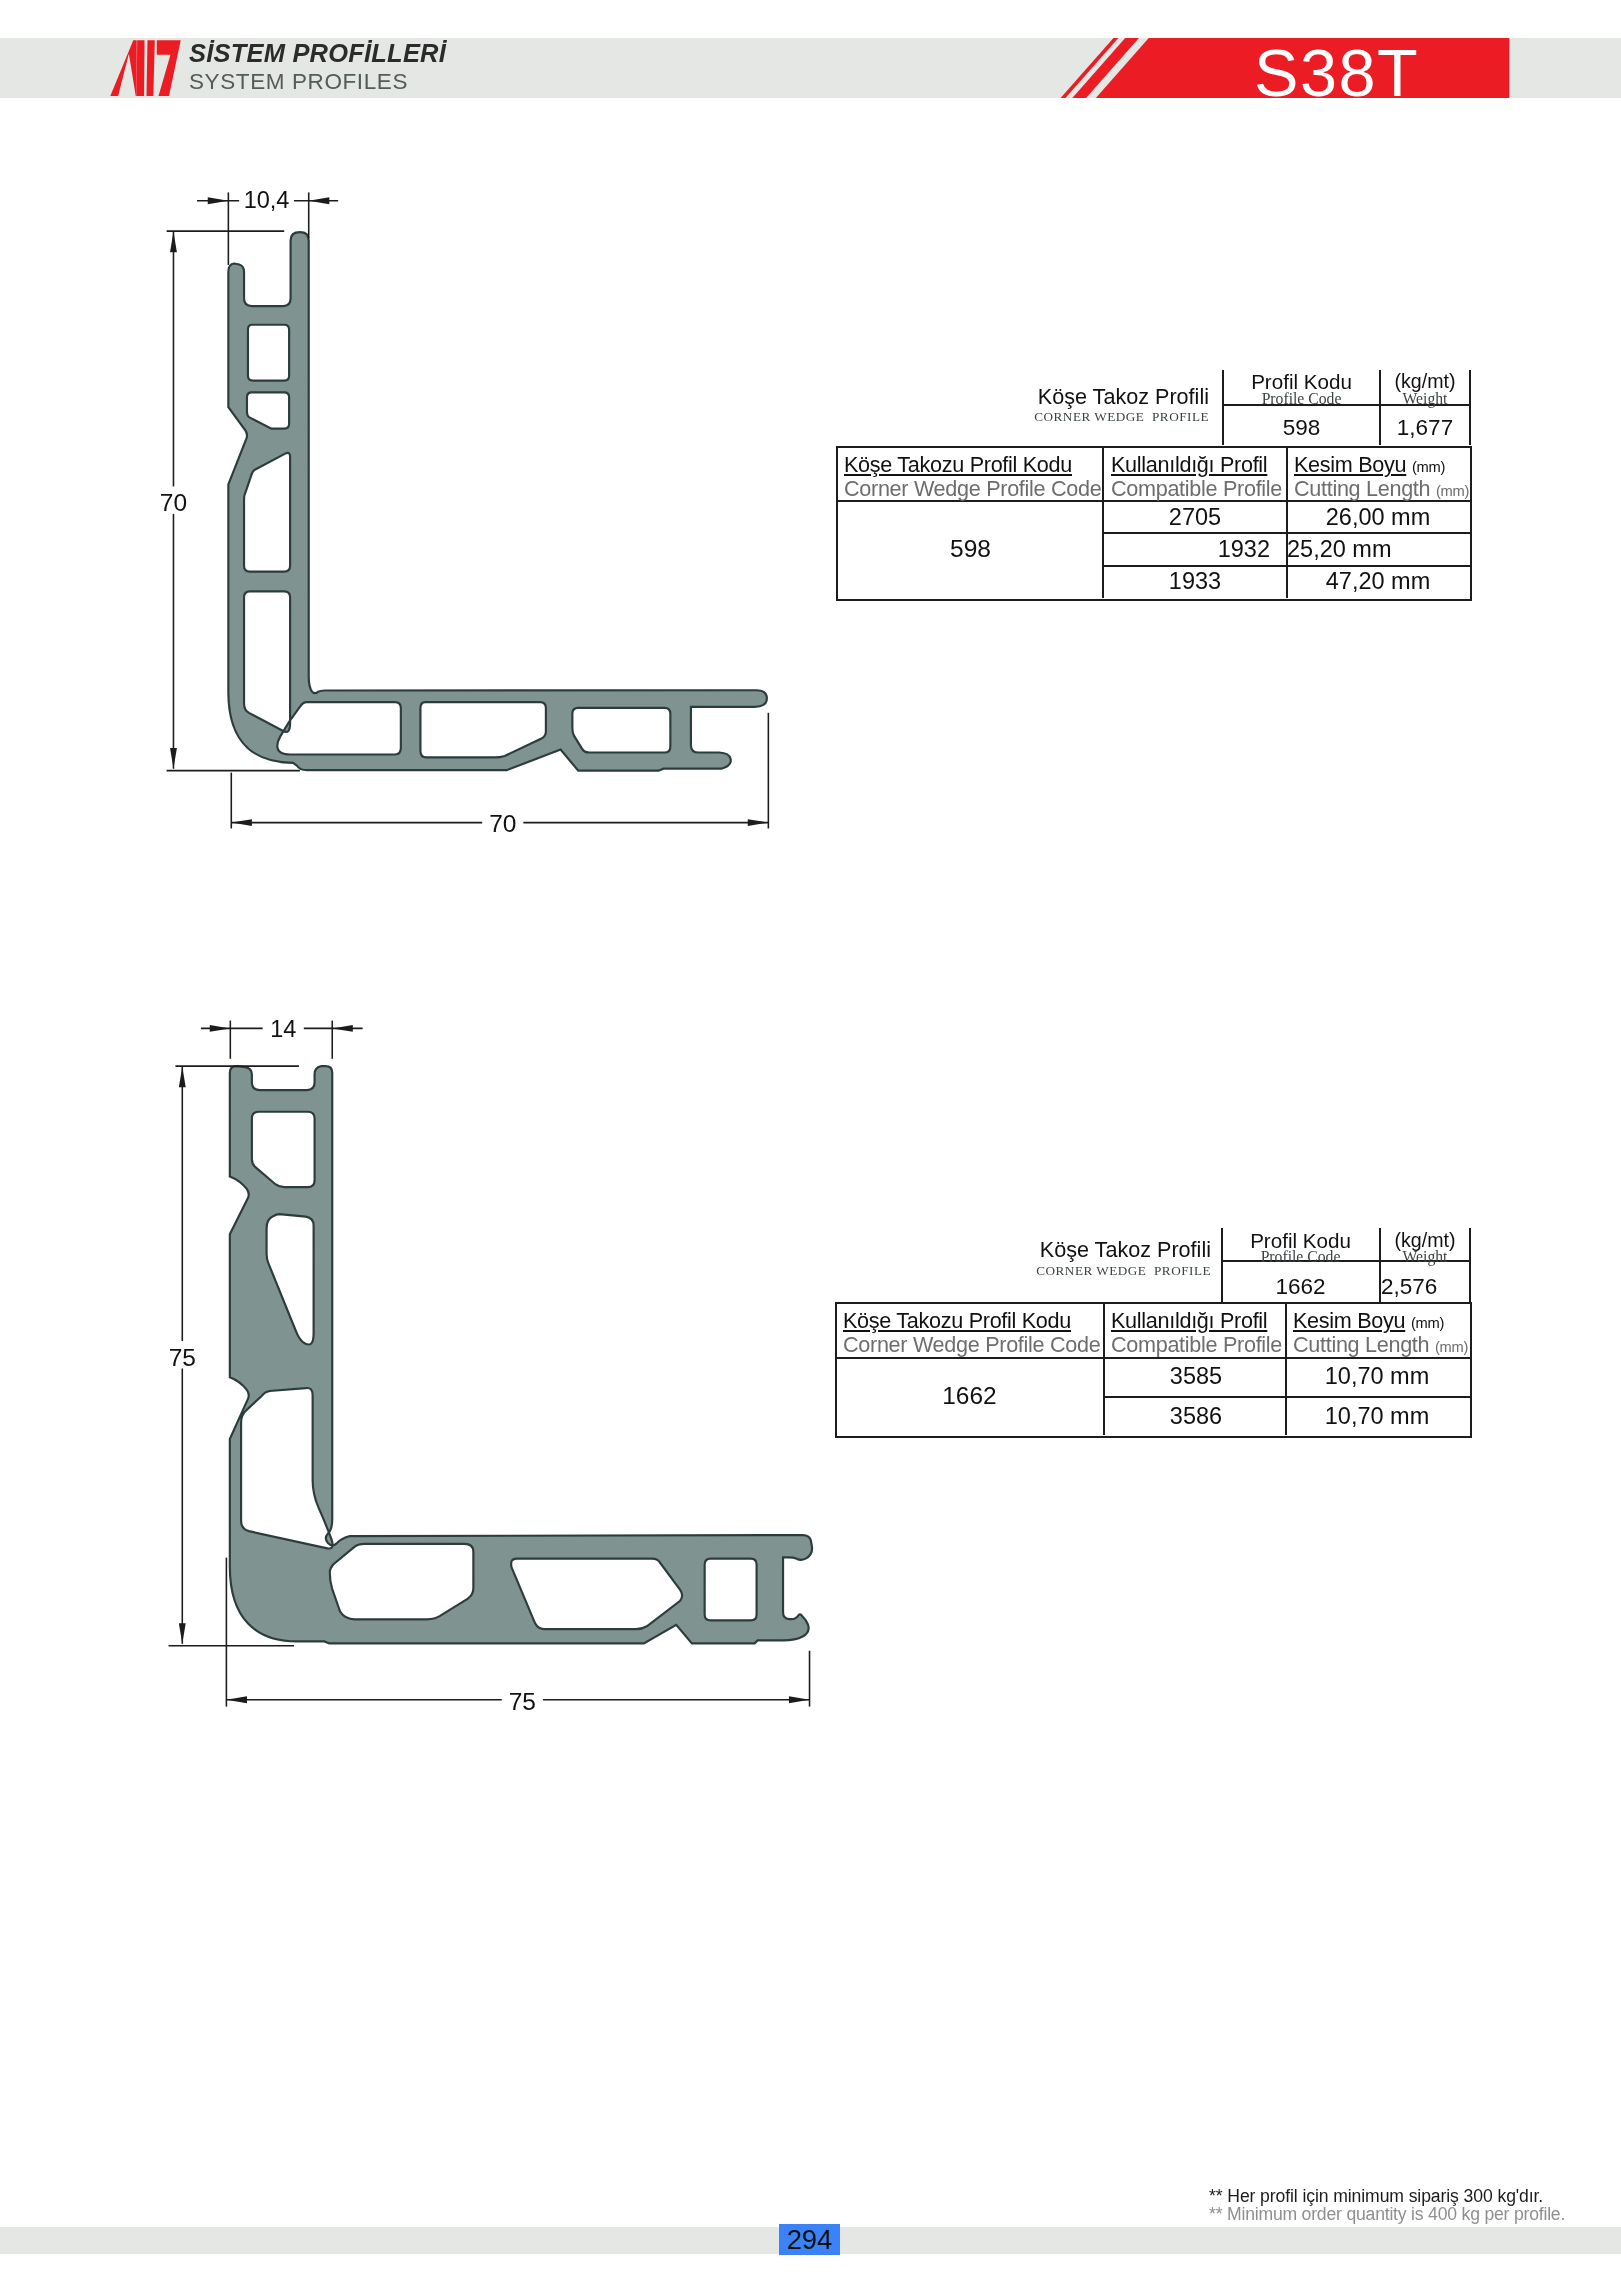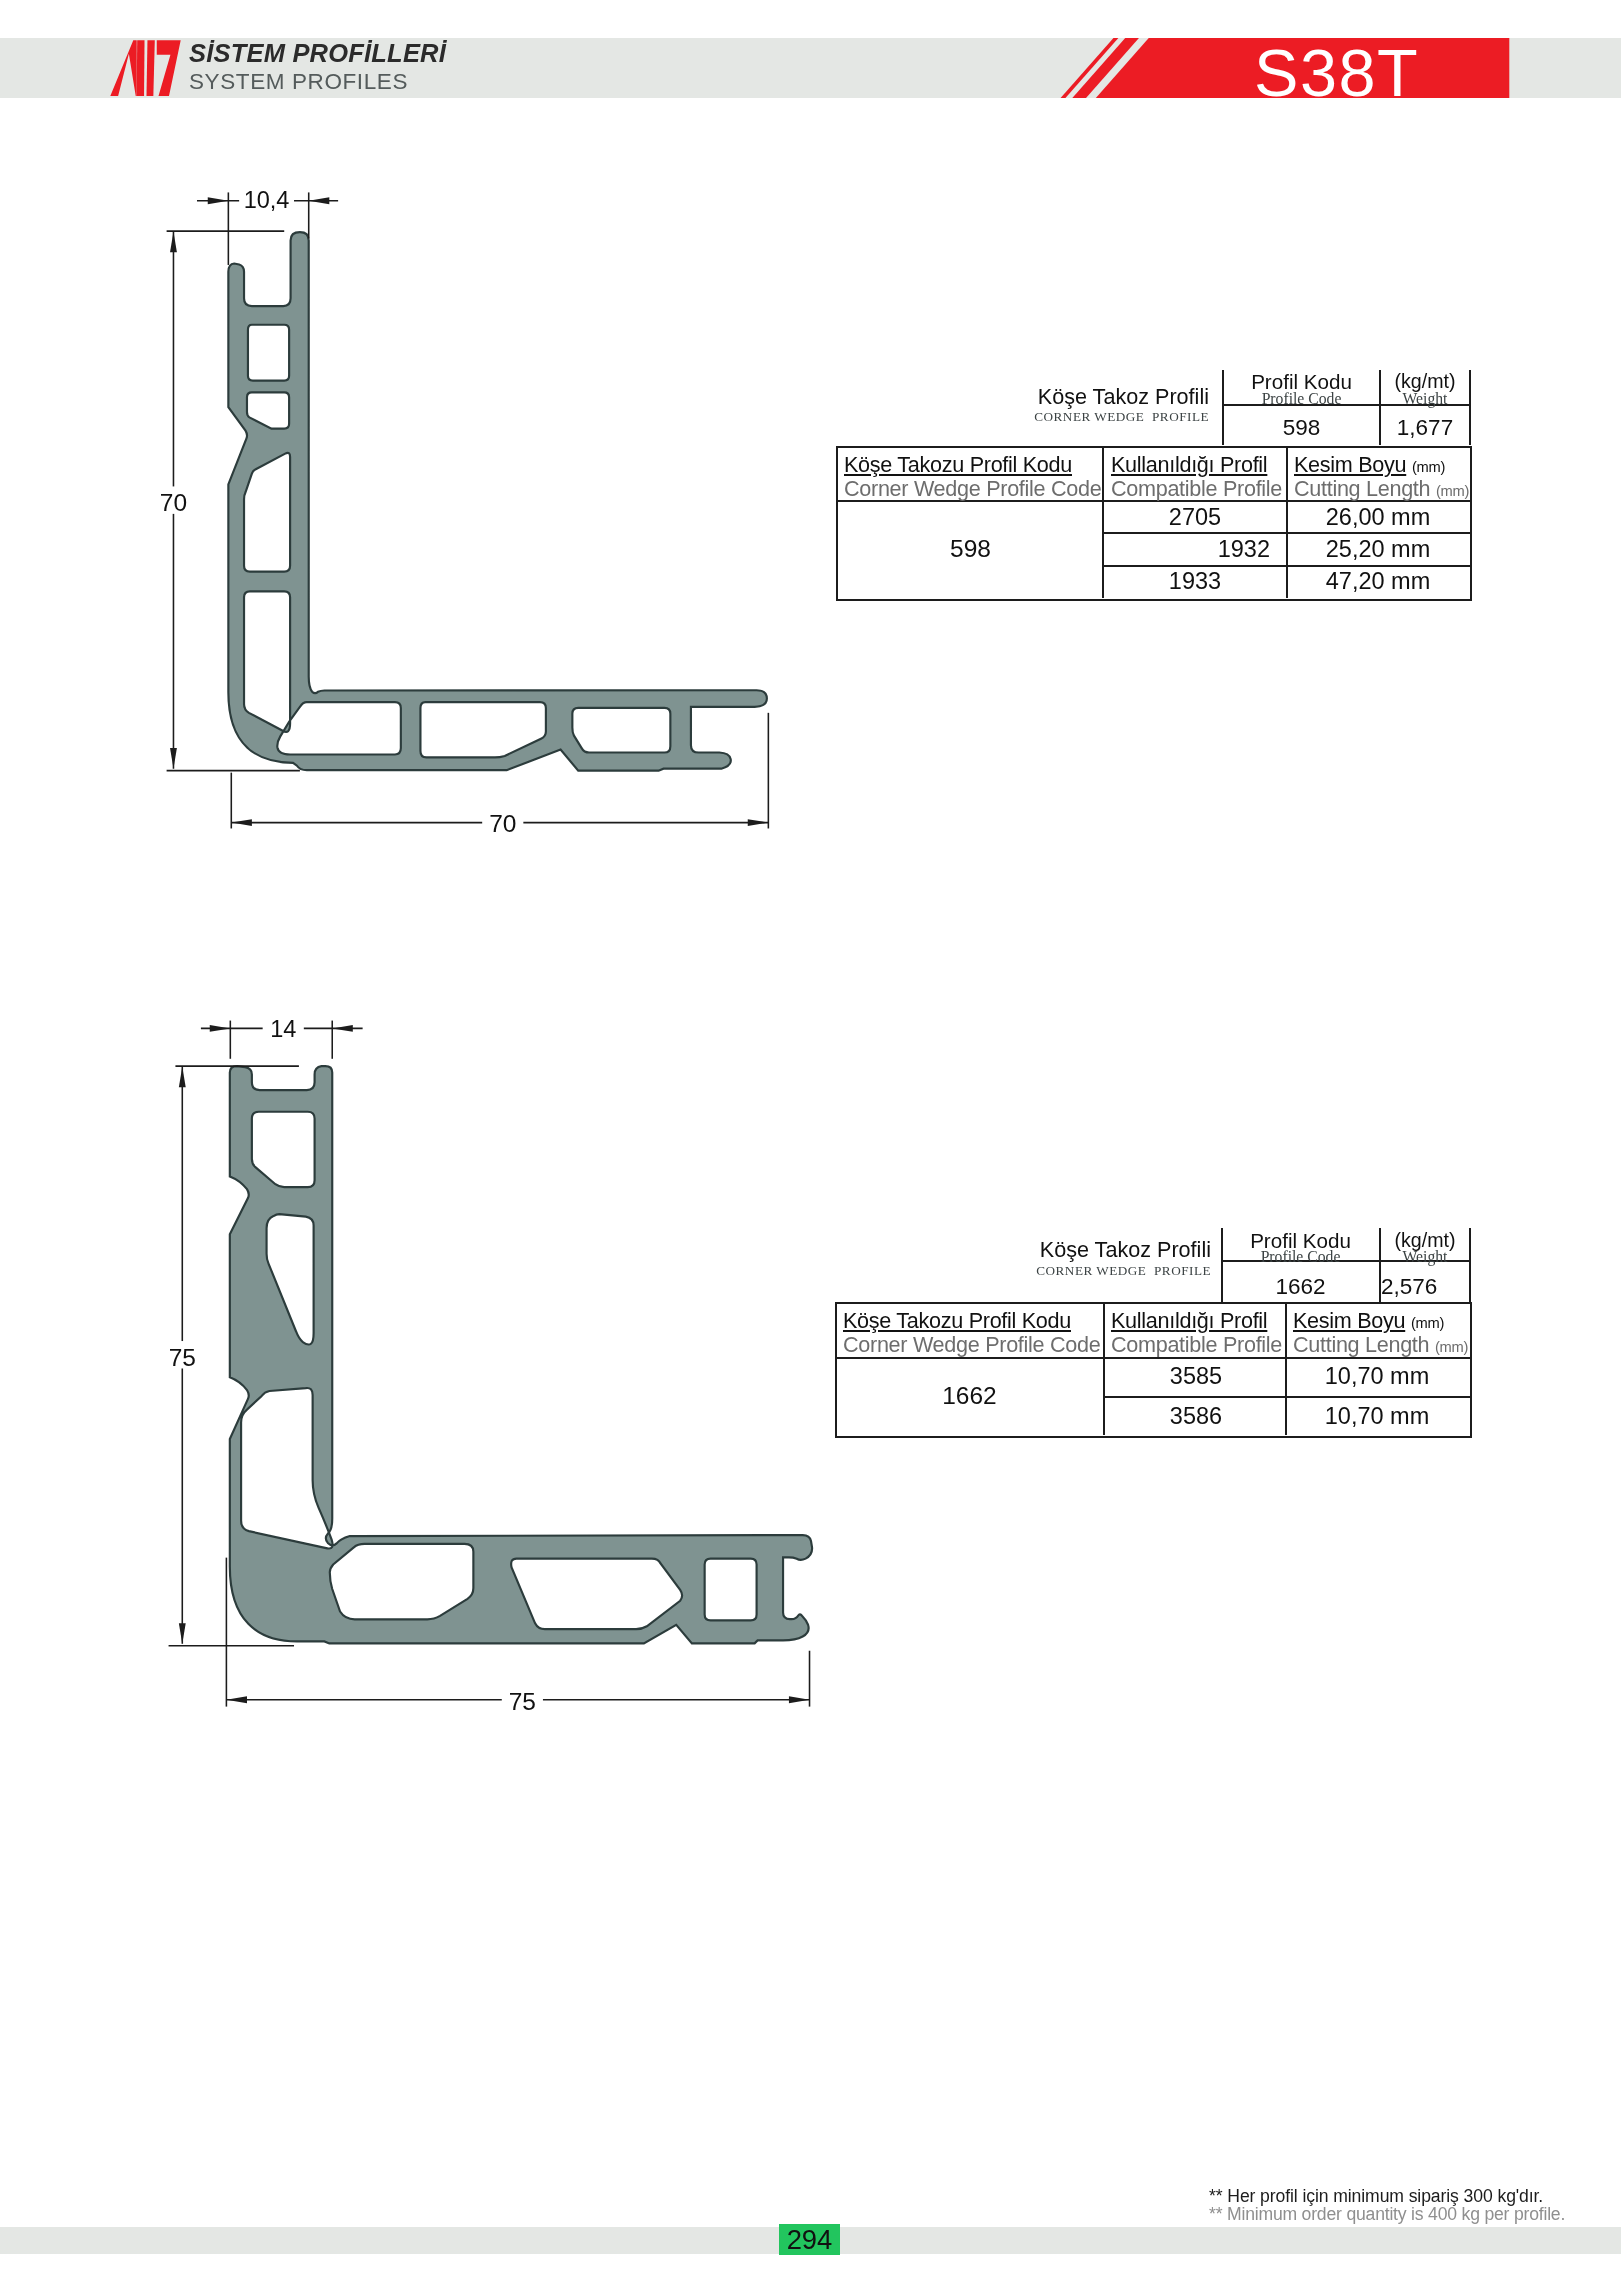--- a/index.html
+++ b/index.html
@@ -187,21 +187,21 @@
 <div class="abs" style="left:844px;top:476px;font-size:21.6px;letter-spacing:-0.3px;"><span style="color:#6d6d6d;">Corner Wedge Profile Code</span></div>
 <div class="abs" style="left:1111px;top:452px;font-size:21.6px;letter-spacing:-0.3px;color:#111;"><span style="text-decoration:underline;">Kullanıldığı Profil</span></div>
 <div class="abs" style="left:1111px;top:476px;font-size:21.6px;letter-spacing:-0.3px;"><span style="color:#6d6d6d;">Compatible Profile</span></div>
 <div class="abs" style="left:1294px;top:452px;font-size:21.6px;letter-spacing:-0.3px;color:#111;"><span style="text-decoration:underline;">Kesim Boyu</span> <span style="font-size:14.7px;">(mm)</span></div>
 <div class="abs" style="left:1294px;top:476px;font-size:21.6px;letter-spacing:-0.3px;"><span style="color:#6d6d6d;">Cutting Length</span> <span style="font-size:14.7px;color:#6d6d6d;">(mm)</span></div>
 <div class="abs" style="left:838px;top:535px;width:265px;font-size:24.5px;color:#111;text-align:center;">598</div>
 <div class="abs" style="left:1104px;top:504px;width:182px;font-size:23.5px;color:#111;text-align:center;">2705</div>
 <div class="abs" style="left:1104px;top:536px;width:166px;font-size:23.5px;color:#111;text-align:right;">1932</div>
 <div class="abs" style="left:1104px;top:568px;width:182px;font-size:23.5px;color:#111;text-align:center;">1933</div>
 <div class="abs" style="left:1287px;top:504px;width:182px;font-size:23.5px;color:#111;text-align:center;">26,00 mm</div>
-<div class="abs" style="left:1287px;top:536px;width:182px;font-size:23.5px;color:#111;text-align:center;">25,20 mm</div>
+<div class="abs" style="left:1287px;top:536px;width:182px;font-size:23.5px;color:#111;">25,20 mm</div>
 <div class="abs" style="left:1287px;top:568px;width:182px;font-size:23.5px;color:#111;text-align:center;">47,20 mm</div>
 
 <div class="abs" style="left:917px;top:1237px;width:294px;height:25.5px;font-size:21.6px;color:#111;text-align:right;">Köşe Takoz Profili</div>
 <div class="abs" style="left:917px;top:1263px;width:294px;height:17.6px;font-family:'Liberation Serif',serif;font-size:13.2px;color:#3c4344;text-align:right;letter-spacing:0.5px;">CORNER WEDGE&nbsp; PROFILE</div>
 <div class="vl" style="left:1221px;top:1228px;width:2px;height:74px;"></div>
 <div class="vl" style="left:1379px;top:1228px;width:2px;height:74px;"></div>
 <div class="vl" style="left:1469px;top:1228px;width:2px;height:74px;"></div>
 <div class="hl" style="left:1221px;top:1260px;width:250px;height:2px;"></div>
 <div class="abs" style="left:1223px;top:1229px;width:155px;height:23.5px;font-size:20.6px;color:#111;text-align:center;">Profil Kodu</div>
 <div class="abs" style="left:1223px;top:1248px;width:155px;height:15.7px;font-family:'Liberation Serif',serif;font-size:15.7px;color:#3c4344;text-align:center;">Profile Code</div>
@@ -226,14 +226,14 @@
 <div class="abs" style="left:1105px;top:1403px;width:182px;font-size:23.5px;color:#111;text-align:center;">3586</div>
 <div class="abs" style="left:1286px;top:1363px;width:182px;font-size:23.5px;color:#111;text-align:center;">10,70 mm</div>
 <div class="abs" style="left:1286px;top:1403px;width:182px;font-size:23.5px;color:#111;text-align:center;">10,70 mm</div>
 
 <div class="abs" style="left:1209px;top:2186px;font-size:17.6px;letter-spacing:-0.1px;color:#1c1c1c;">** Her profil için minimum sipariş 300 kg'dır.</div>
 
 <div class="abs" style="left:1209px;top:2204px;font-size:17.6px;letter-spacing:-0.2px;color:#8f8f8f;">** Minimum order quantity is 400 kg per profile.</div>
 
 <div class="abs" style="left:0;top:2227px;width:1621px;height:26.5px;background:#e4e7e4;"></div>
 
-<div class="abs" style="left:779px;top:2224px;width:61px;height:31px;background:#22c55e;text-align:center;font-size:27.4px;color:#111;">294</div>
+<div class="abs" style="left:779px;top:2224px;width:61px;height:31px;background:#3b82f6;text-align:center;font-size:27.4px;color:#111;">294</div>
 
 
 </body></html>

